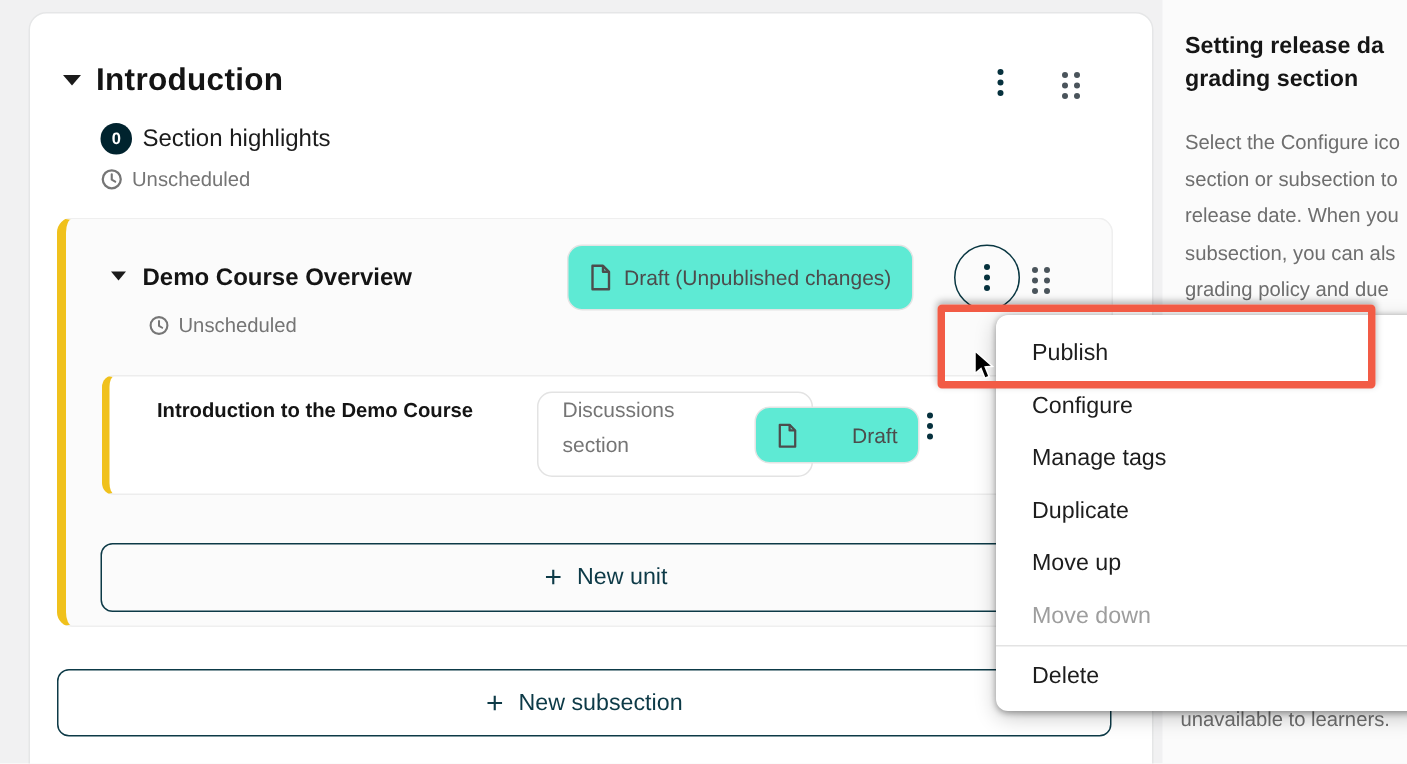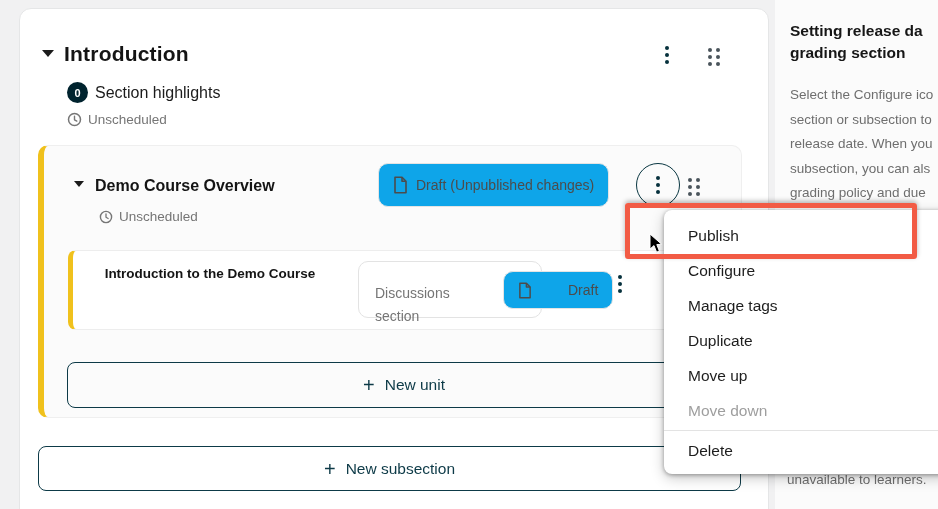--- a/index.html
+++ b/index.html
@@ -40,21 +40,21 @@
   
   .subsection-card {
     left:38px; top:145px; width:704px; height:273px;
     background:#fbfbfb; border:1px solid #efefef; border-left:6px solid #f0c11c;
     border-radius:10px;
   }
   .subsection-title { font-size:16px; font-weight:700; color:#141414; }
 
   .pill {
     display:inline-flex; align-items:center; gap:8px;
-    background:#0ea5e9; border:1px solid #e4e4e4; border-radius:10px;
+    background:#5eead4; border:1px solid #e4e4e4; border-radius:10px;
     color:#4c4c4c; font-size:14px; padding:0 14px; height:44px;
   }
   .kebab-circle {
     left:636px; top:163px; width:44px; height:44px; border:1.5px solid #0a3742;
     border-radius:50%; display:flex; align-items:center; justify-content:center; cursor:pointer;
     background:transparent;
   }
 
   
   .unit-card {
@@ -62,21 +62,21 @@
     background:#fff; border:1px solid #ededed; border-left:5px solid #f0c11c;
     border-radius:8px;
   }
   .unit-title {
     left:95px; top:264px; width:230px; text-align:center;
     font-size:13.5px; font-weight:700; line-height:19px; color:#141414;
   }
   .disc-pill {
     left:358px; top:261px; width:184px; height:57px;
     background:#fff; border:1px solid #e3e3e3; border-radius:10px;
-    color:#757575; font-size:14px; line-height:23px; padding:20px 0 0 16px;
+    color:#757575; font-size:14px; line-height:23px; padding:0 0 0 16px;
   }
   .draft-sm { left:503px; top:271px; height:38px; border-radius:10px;gap:36px; }
 
   
   .outline-btn {
     display:flex; align-items:center; justify-content:center; gap:10px;
     border:1.5px solid #0d3a47; border-radius:8px; background:transparent;
     color:#0d3a47; font-size:15.5px; cursor:pointer; font-family:inherit;
   }
   .outline-btn .plus { font-size:20px; font-weight:400; line-height:1; }

